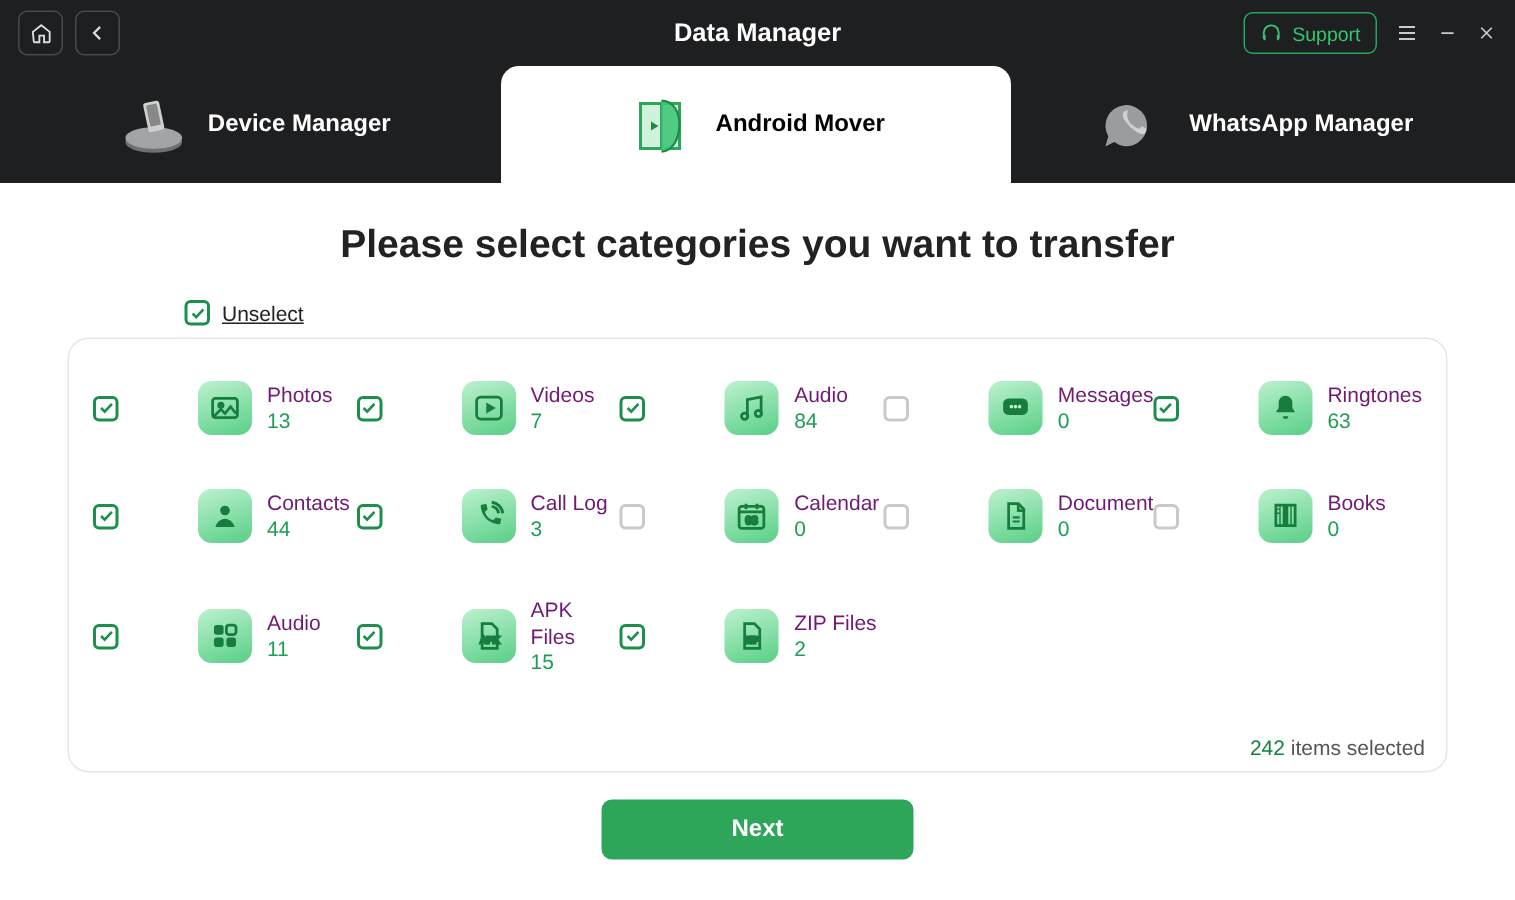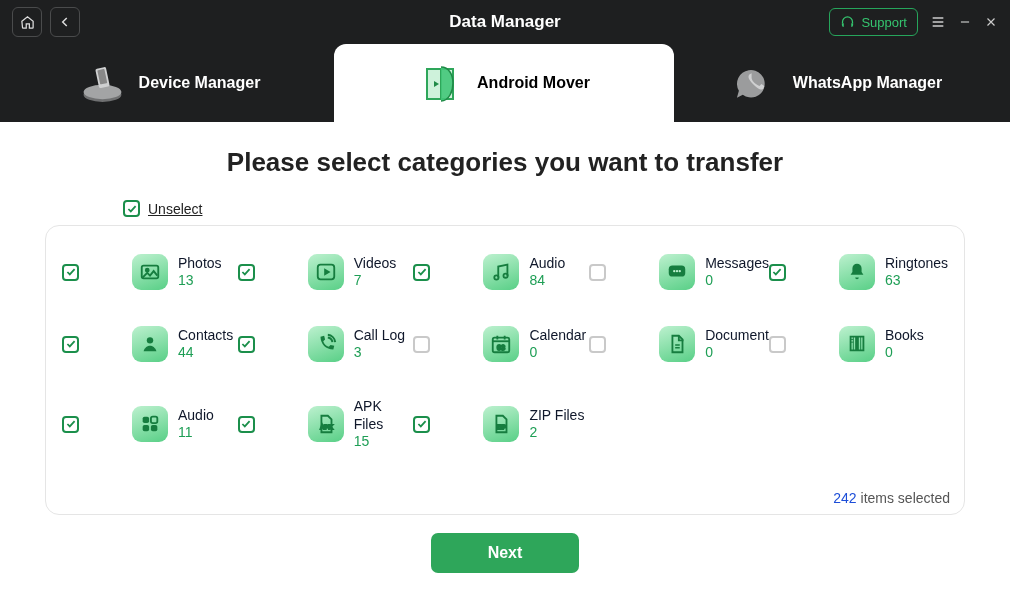--- a/index.html
+++ b/index.html
@@ -73,27 +73,27 @@
   .chk.unchecked { border-color:#c9c9c9; }
   .chk .tick { width:10px;height:8px; }
   .cat-icon {
     width:36px; height:36px; border-radius:9px;
     background:linear-gradient(160deg,#bdf1cf,#58cf86);
     display:flex;align-items:center;justify-content:center; flex-shrink:0;
     color:#167d3f;
     margin-left:43px;
   }
   .cat-text { display:flex; flex-direction:column; line-height:1.25;}
-  .cat-label { font-size:14px; color:#0f172a;}
+  .cat-label { font-size:14px; color:#701a75;}
   .cat-count { font-size:14px; color:#1e9e55;}
   .summary { position:absolute; right:14px; bottom:8px; font-size:14px; color:#555;}
-  .summary .num { color:#1d4ed8;margin-top:44px; }
+  .summary .num { color:#15803d;margin-top:44px; }
 
   .next-btn {
-    margin-top:18px; width:148px; height:40px; border:none; border-radius:7px;
+    margin-top:18px; width:208px; height:40px; border:none; border-radius:7px;
     background:#2ea65a; color:#fff; font-size:16px; font-weight:600; cursor:pointer;
   }
 </style>
 </head>
 <body>
 
 <div class="header">
   <div class="titlebar">
     <div class="tb-left">
       <div class="icon-btn">

